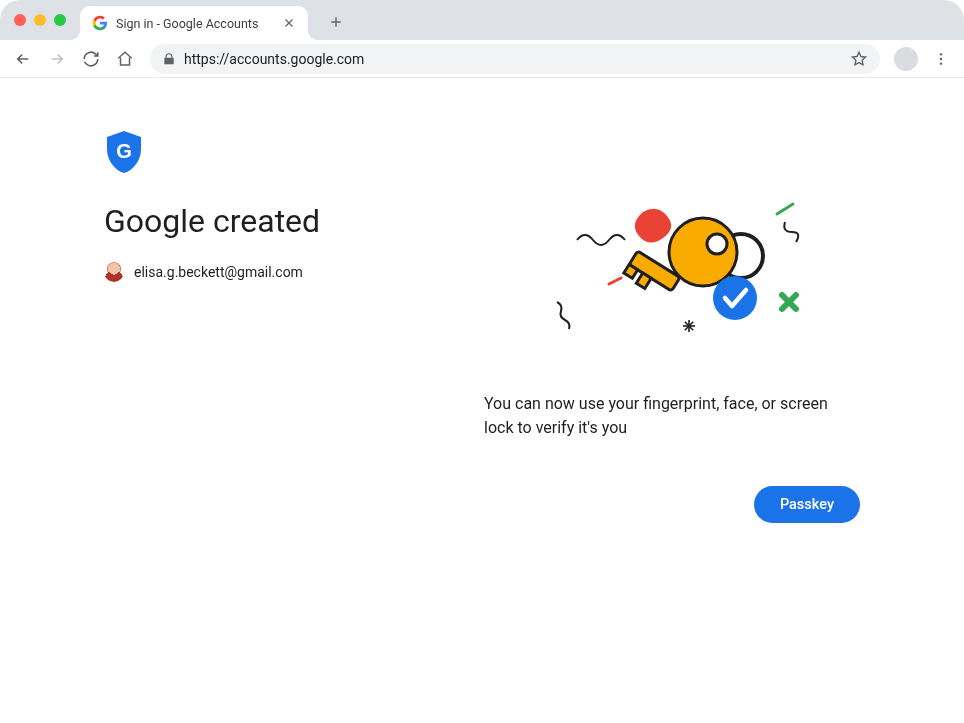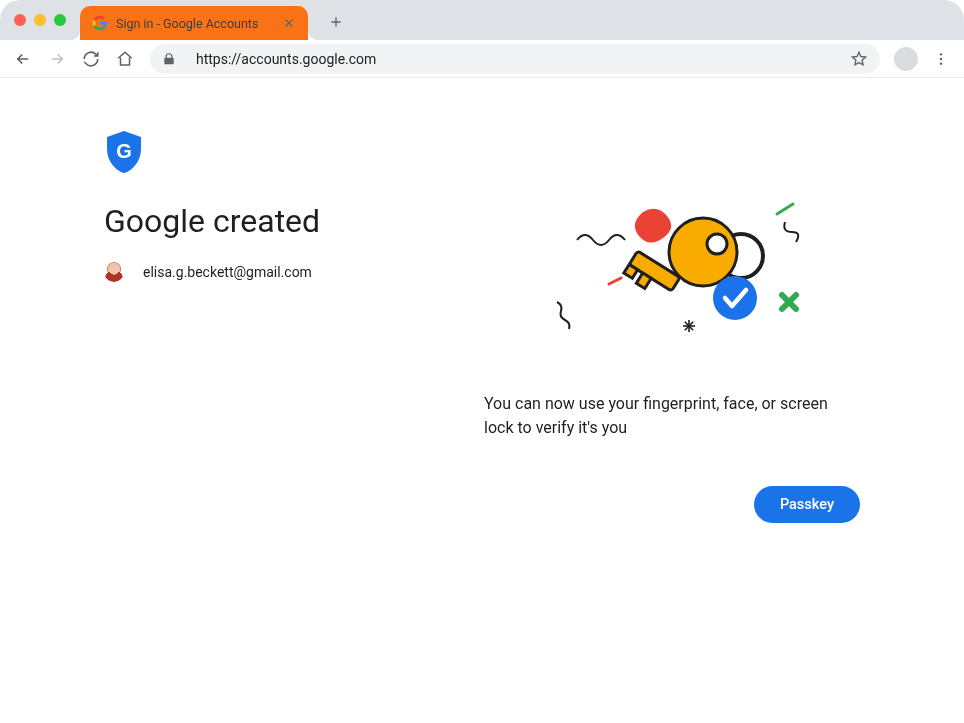--- a/index.html
+++ b/index.html
@@ -21,21 +21,21 @@
       align-items: center;
       padding-left: 10px;
       position: relative;
     }
     .traffic-lights { display: flex; gap: 8px; align-items: center; margin-right: 14px; margin-left: 4px; }
     .tl { width: 12px; height: 12px; border-radius: 50%; }
     .tl.red { background: #ff5f57; }
     .tl.yellow { background: #febc2e; }
     .tl.green { background: #28c840; }
     .tab {
-      background: #f97316;
+      background: #ffffff;
       height: 34px;
       width: 228px;
       border-radius: 10px 10px 0 0;
       display: flex;
       align-items: center;
       padding: 0 12px;
       gap: 8px;
       font-size: 12.5px;
       color: #3c4043;
       margin-top: 6px;
@@ -60,37 +60,37 @@
       border-bottom: 1px solid #e8eaed;
     }
     .nav-btn {
       width: 30px; height: 30px; display: flex; align-items: center; justify-content: center;
       color: #5f6368; border-radius: 50%;
     }
     .nav-btn.disabled { opacity: 0.4; }
     .nav-btn svg { width: 18px; height: 18px; }
     .addr {
       flex: 1; height: 30px; background: #f1f3f4; border-radius: 15px;
-      display: flex; align-items: center; padding: 0 12px; gap: 20px;
+      display: flex; align-items: center; padding: 0 12px; gap: 8px;
       font-size: 14px; color: #202124; margin: 0 6px;
     }
     .addr .lock { width: 14px; height: 14px; color: #5f6368; flex-shrink:0; }
     .addr .star { width: 18px; height: 18px; color: #5f6368; margin-left: auto; flex-shrink:0; }
     .avatar-dot { width: 24px; height: 24px; border-radius: 50%; background: #dadce0; margin: 0 4px; }
     .kebab { width: 30px; height: 30px; display: flex; align-items: center; justify-content: center; color: #5f6368; }
 
     
     .page { padding: 52px 104px 0; display: flex; gap: 20px; }
     .left-col { flex: 0 0 auto; width: 360px; }
     .shield { width: 40px; height: 44px; margin-bottom: 24px; }
     h1 {
       font-family: "Google Sans", Roboto, Arial, sans-serif;
       font-size: 32px; font-weight: 400; color: #1f1f1f; margin-bottom: 22px;
     }
-    .account-chip { display: flex; align-items: center; gap: 19px; font-size: 14px; color: #1f1f1f; }
+    .account-chip { display: flex; align-items: center; gap: 10px; font-size: 14px; color: #1f1f1f; }
     .chip-avatar {
       width: 20px; height: 20px; border-radius: 50%;
       background: radial-gradient(circle at 50% 35%, #f0c2a8 0%, #f0c2a8 35%, #d97b5a 40%, #fff 45%);
       background-color:#e8eaed;
       display:inline-block;
       position:relative;
       overflow:hidden;
     }
     .chip-avatar::before{
       content:""; position:absolute; inset:0;

